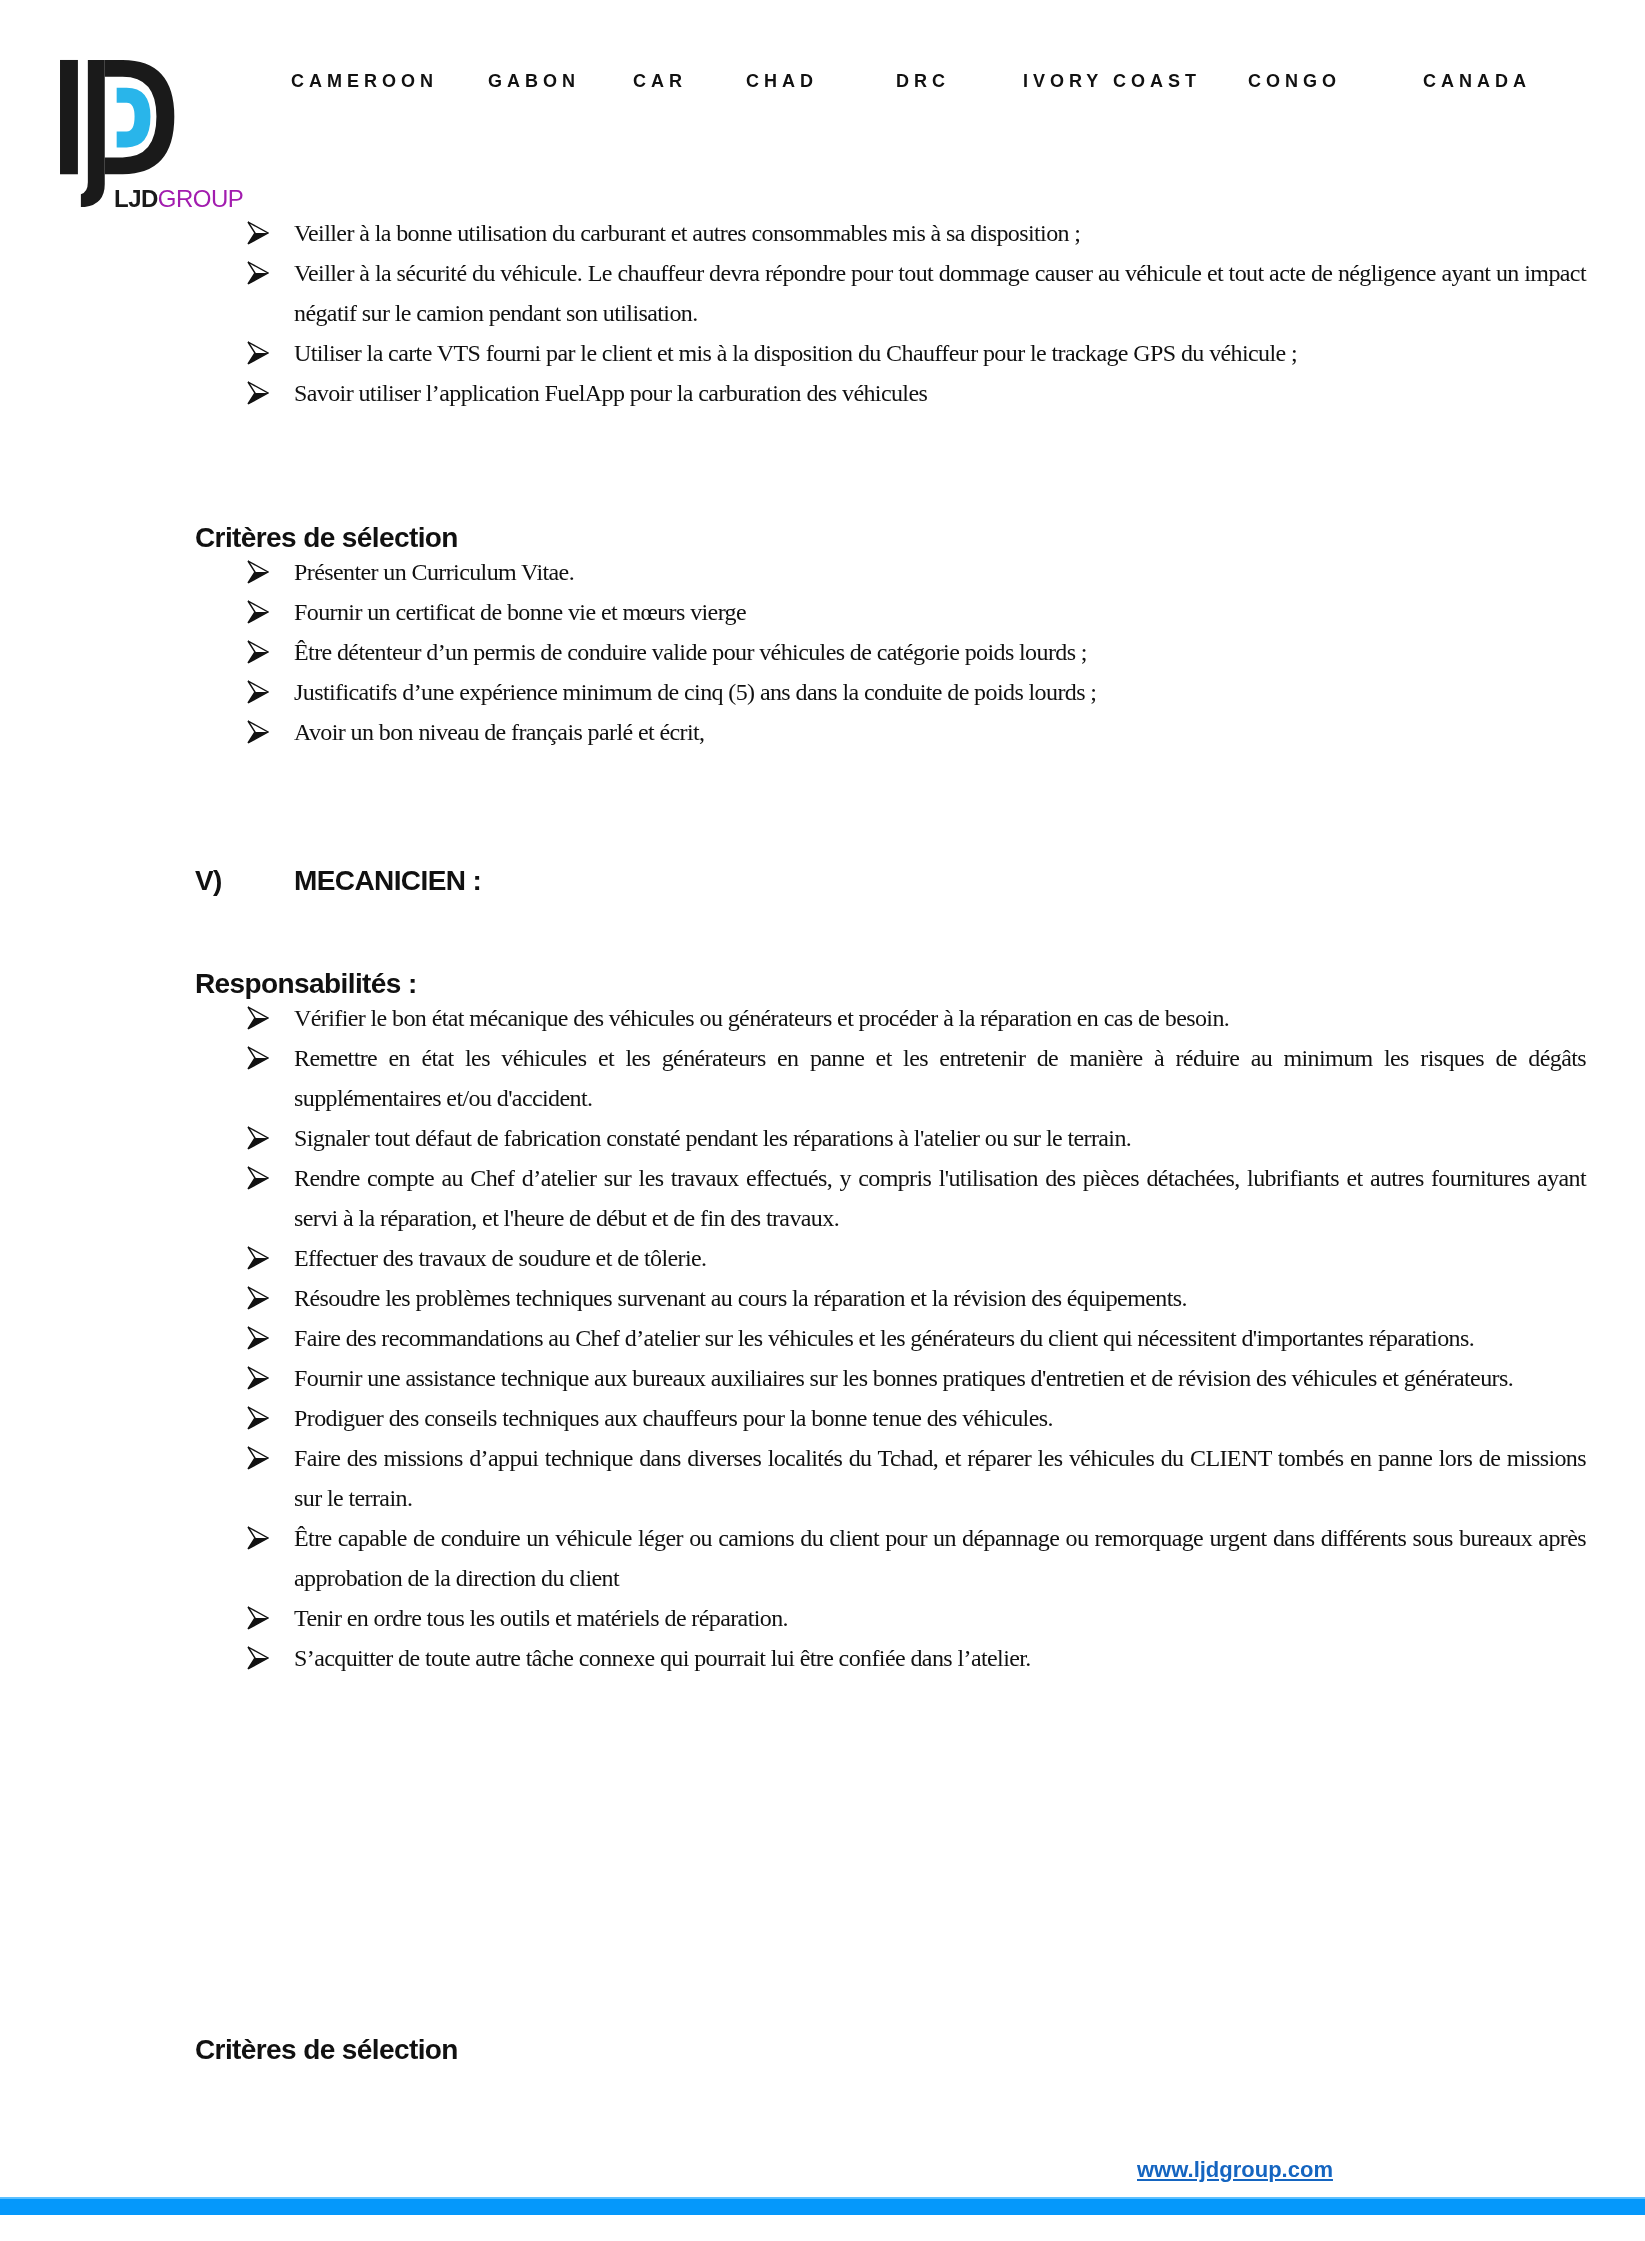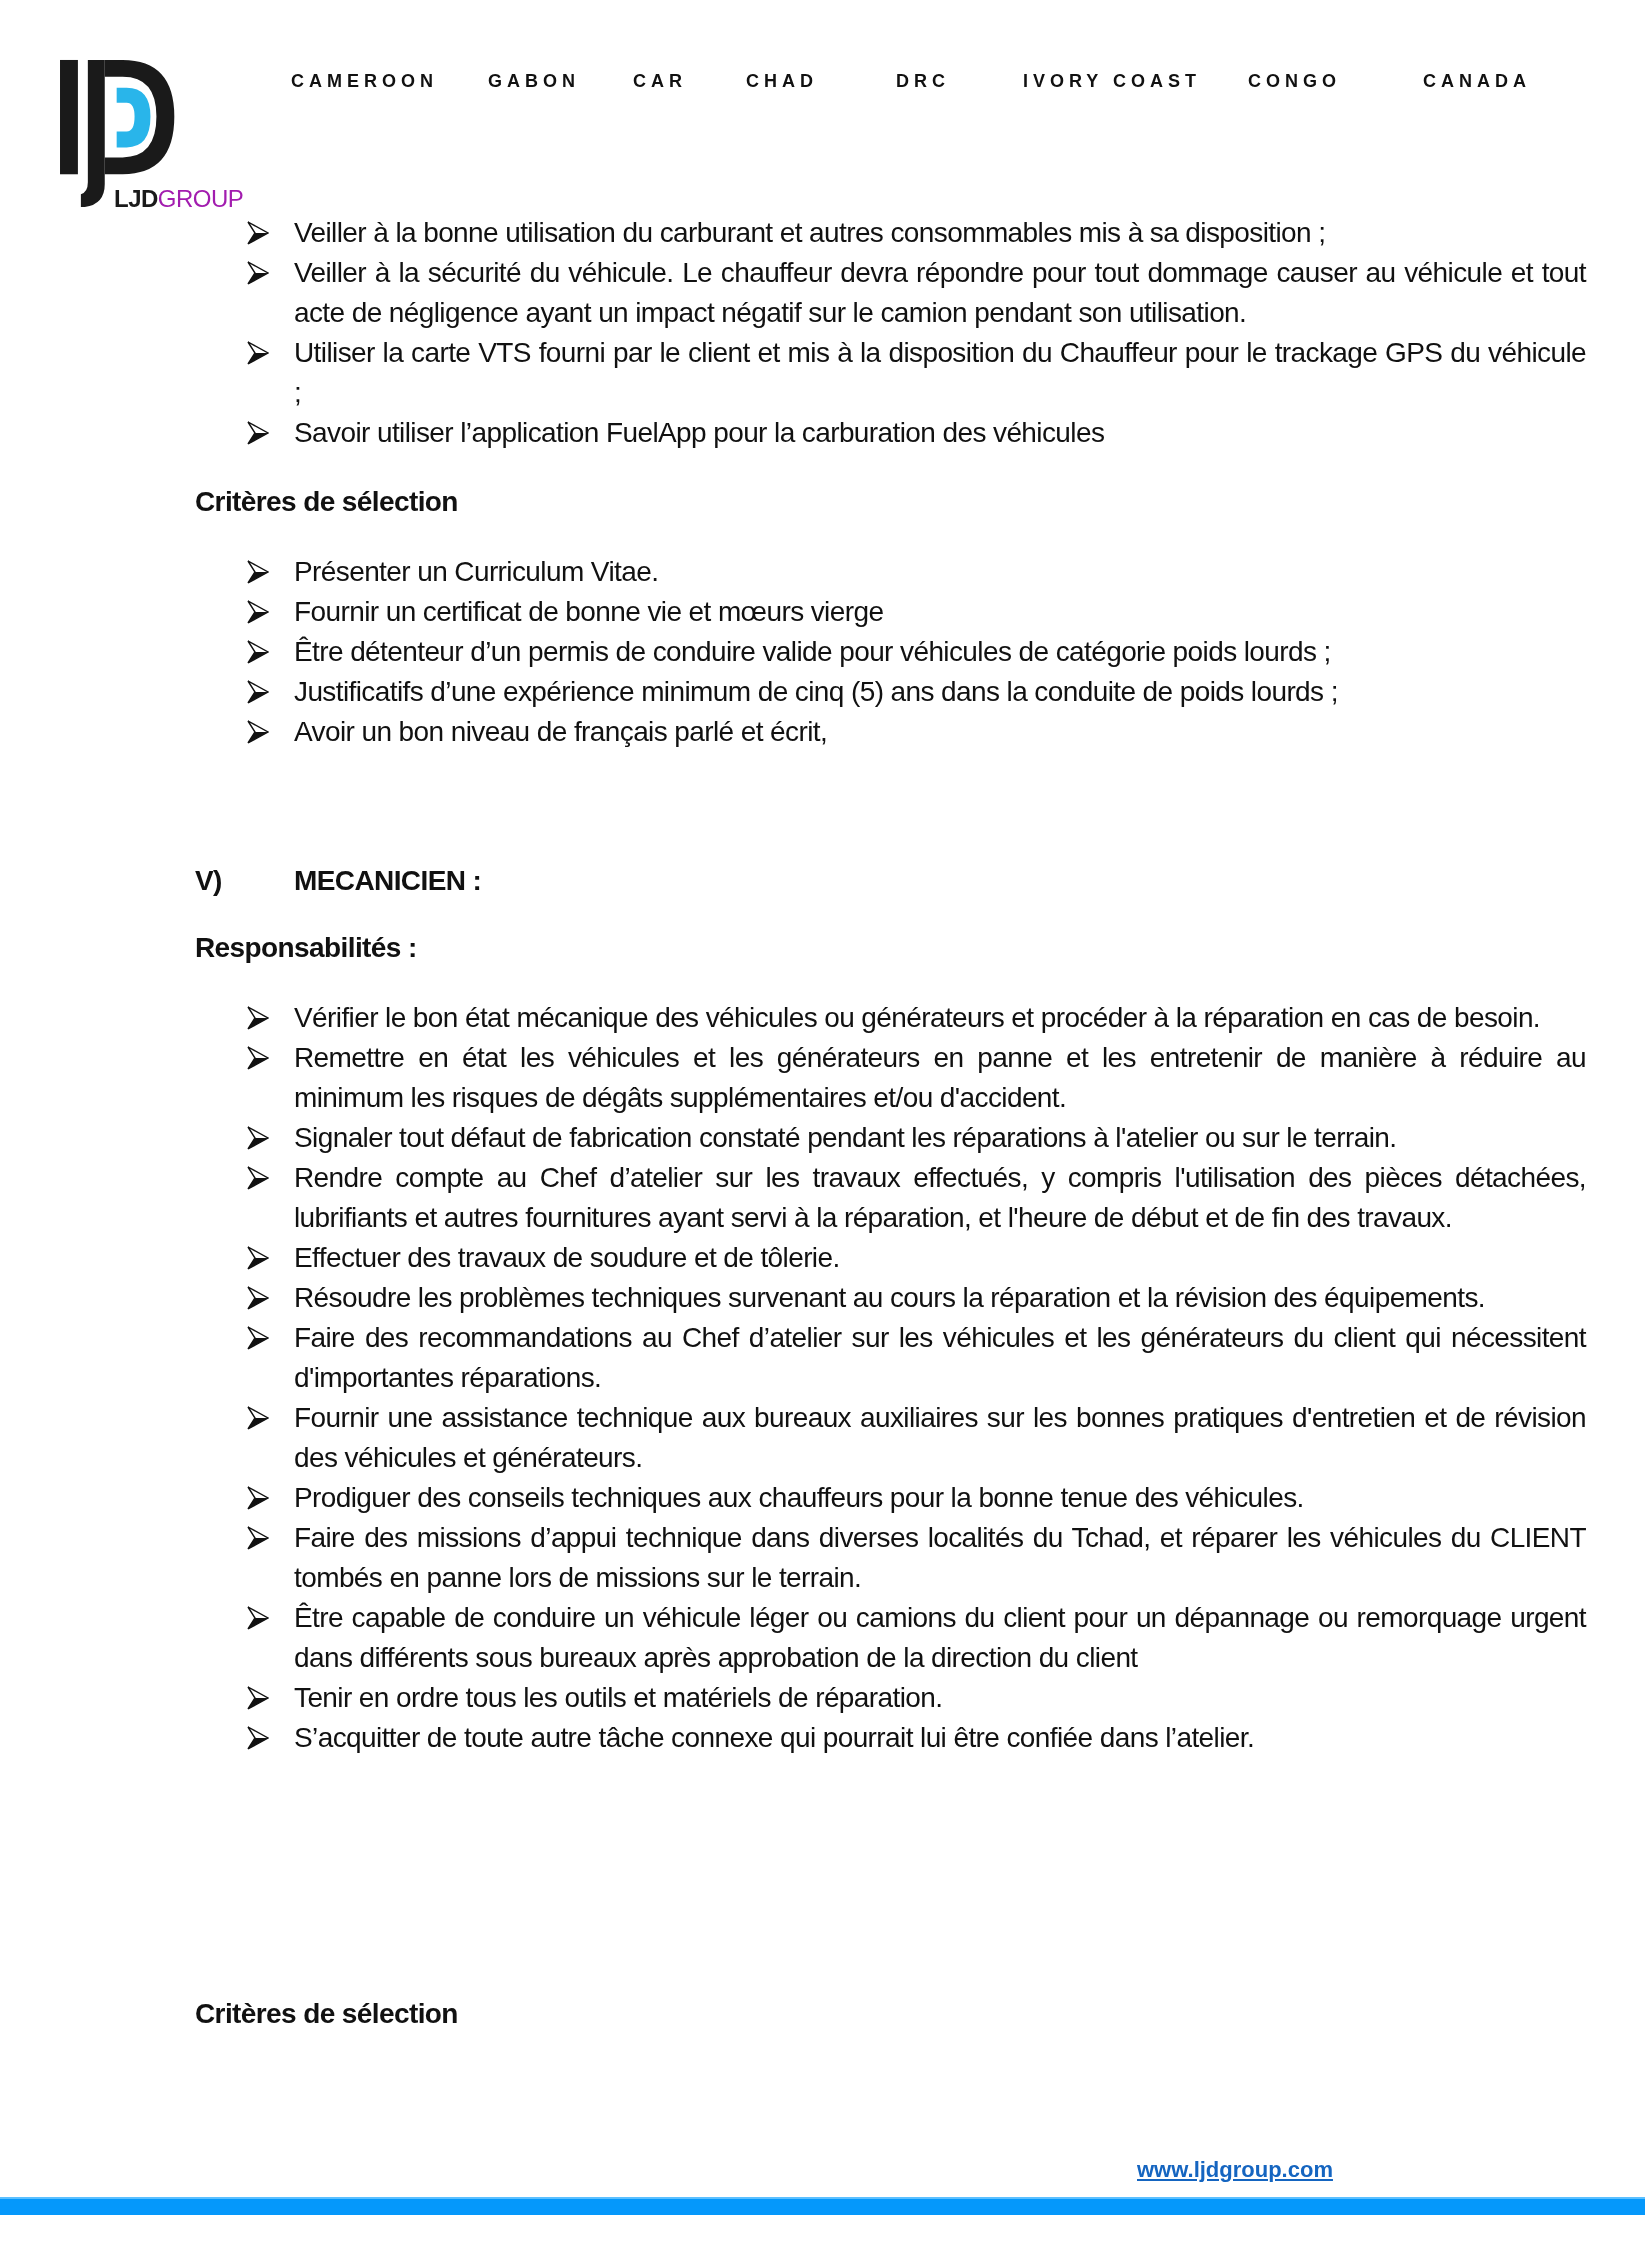--- a/index.html
+++ b/index.html
@@ -6,23 +6,23 @@
   body { width: 1646px; height: 2242px; position: relative; overflow: hidden;
          font-family: "Liberation Sans", sans-serif; color: #111; }
   .logo { position: absolute; left: 55px; top: 55px; width: 179px; height: 164px; }
   .logo-text { position: absolute; left: 114px; top: 185px; font-size: 24px; letter-spacing: -0.5px; font-family: "Liberation Sans", sans-serif; }
   .logo-text .ljd { color: #1a1a1a; font-weight: bold; }
   .logo-text .grp { color: #a21caf; }
   .nav { position: absolute; top: 71px; left: 0; width: 1408px; height: 24px; font-weight: bold; }
   .nav span { position: absolute; font-size: 18px; letter-spacing: 5px; color: #111; font-family: "Liberation Sans", sans-serif; }
   .content { position: absolute; left: 195px; top: 0; width: 1391px; }
   .ul { position: absolute; left: 0; width: 1391px; }
-  .li { position: relative; padding-left: 99px; font-size: 28px; line-height: 40px; text-align: justify; font-family: Liberation Sans, sans-serif; letter-spacing: -0.6px; }
+  .li { position: relative; padding-left: 99px; font-size: 24px; line-height: 40px; text-align: justify; font-family: Liberation Serif, serif; letter-spacing: -0.6px; }
   .li .bullet { position: absolute; left: 52px; top: 8px; width: 22px; height: 24px; }
-  .h { position: absolute; left: 0; font-size: 28px; font-weight: bold; letter-spacing: -0.6px; }
+  .h { position: absolute; left: 0; font-size: 28px; font-weight: bold; letter-spacing: -0.6px; margin-top: 36px; }
   .sec { position: absolute; left: 0; font-size: 28px; font-weight: bold; letter-spacing: -0.6px; }
   .sec .num { position: absolute; left: 0; }
   .sec .ttl { position: absolute; left: 99px; white-space: nowrap; }
   .footer-link { position: absolute; left: 1137px; top: 2157px; font-size: 22px; font-weight: bold; color: #1565c0; text-decoration: underline; text-align: right; }
   .footer-bar { position: absolute; left: 0; top: 2197px; width: 1646px; height: 16px; background: #0598fb; border-top: 2px solid #5bc0ff; }
 </style>
 </head>
 <body>
 
 <div>

